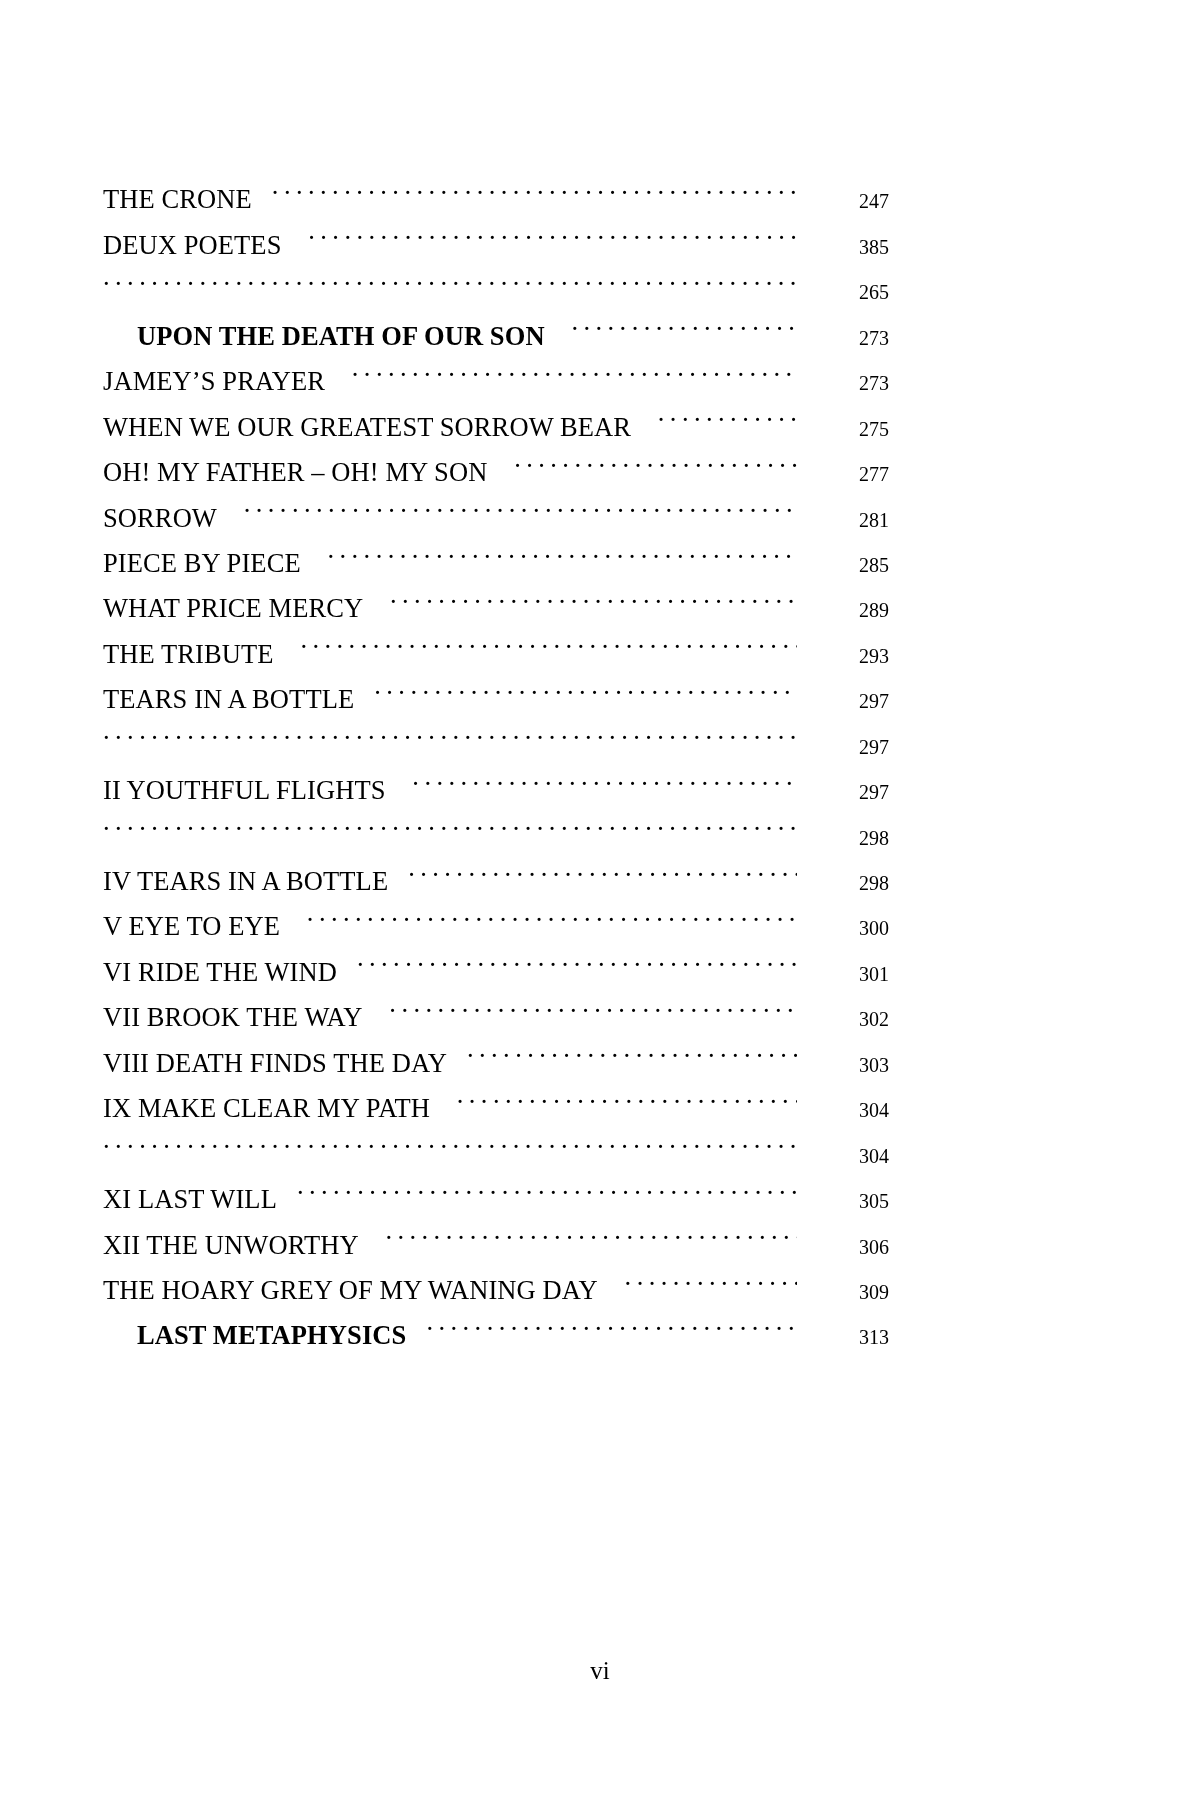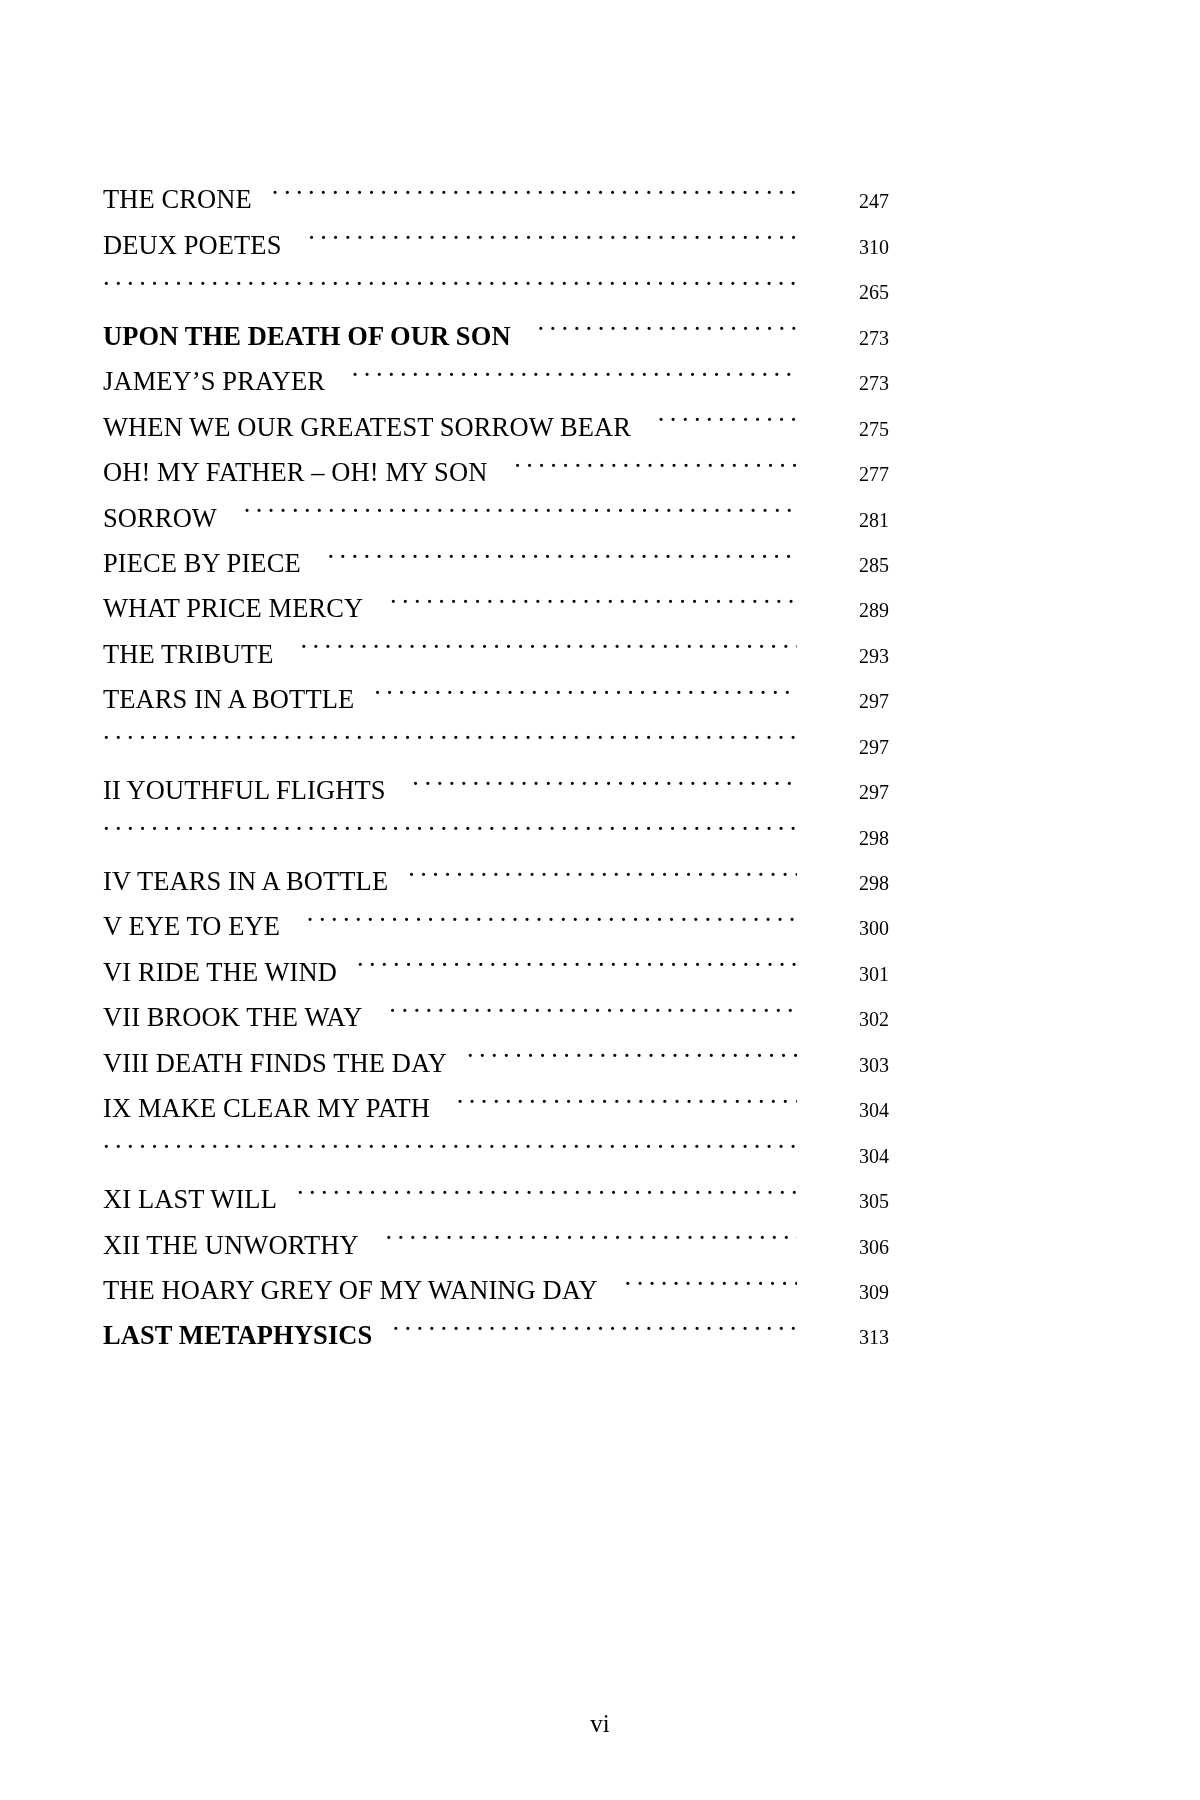--- a/index.html
+++ b/index.html
@@ -46,20 +46,21 @@
     gap: 20px;
   }
 
   .toc-title {
     flex: 0 0 auto;
     letter-spacing: 0.1px;
   }
 
   .toc-entry.bold .toc-title {
     font-weight: bold;
+    margin-left: 34px;
   }
 
   
   .toc-entry.gap .toc-title::after {
     content: "\00a0";
   }
 
   .toc-leader {
     flex: 1 1 auto;
     overflow: hidden;
@@ -84,21 +85,21 @@
     width: 62px;
     text-align: right;
     font-size: 20px;
     padding-left: 10px;
   }
 
   
   .folio {
     position: absolute;
     left: 0;
-    top: 1708px;
+    top: 1655px;
     width: 1200px;
     text-align: center;
     font-size: 25px;
     line-height: 32px;
     font-family: "Liberation Serif", "DejaVu Serif", serif;
   }
 </style>
 </head>
 <body>
 
@@ -106,21 +107,21 @@
 
   <div class="toc" id="toc-list">
       <div class="toc-entry">
         <span class="toc-title">THE CRONE</span>
         <span class="toc-leader"></span>
         <span class="toc-page">247</span>
       </div>
       <div class="toc-entry gap">
         <span class="toc-title">DEUX POETES</span>
         <span class="toc-leader"></span>
-        <span class="toc-page">310</span>
+        <span class="toc-page">385</span>
       </div>
       <div class="toc-entry">
         <span class="toc-leader"></span>
         <span class="toc-page">265</span>
       </div>
       <div class="toc-entry bold gap">
         <span class="toc-title">UPON THE DEATH OF OUR SON</span>
         <span class="toc-leader"></span>
         <span class="toc-page">273</span>
       </div>

